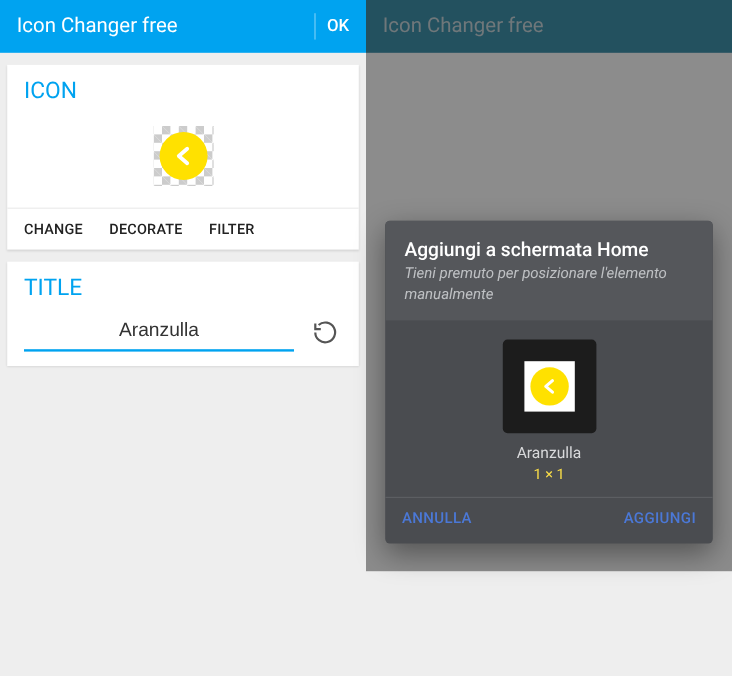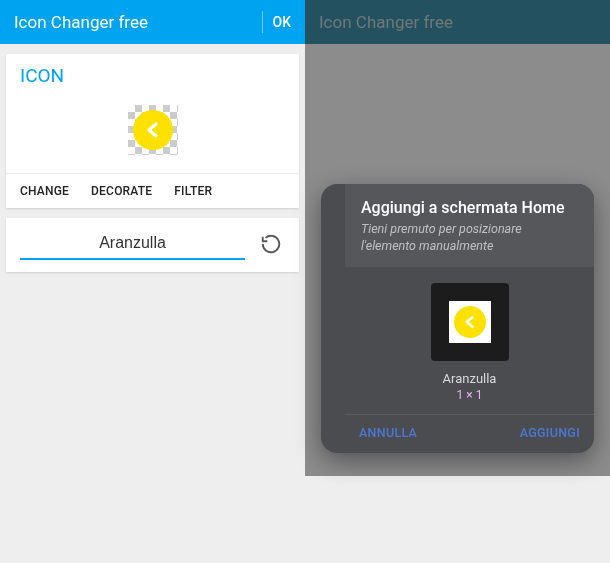--- a/index.html
+++ b/index.html
@@ -115,25 +115,24 @@
     font-size: 17px;
   }
   .scrim {
     position: absolute; inset: 0;
     background: rgba(60,60,60,0.55);
   }
   .dialog {
     position: absolute;
     left: 16px; right: 16px; top: 184px;
     background: #4a4c50;
-    border-radius: 16px;
+    border-radius: 4px;
     box-shadow: 0 8px 24px rgba(0,0,0,0.4);
     overflow: hidden;
     color: #e0e0e0;
-    padding-left: 24px;
   }
   .dialog-head {
     background: #55575b;
     padding: 14px 16px 12px;
   }
   .dialog-title {
     color: #ffffff;
     font-size: 16px;
     font-weight: 500;
     margin-bottom: 4px;
@@ -156,21 +155,21 @@
   }
   .inner-white {
     width: 42px; height: 42px; background: #ffffff;
     display: flex; align-items: center; justify-content: center;
   }
   .shortcut-name {
     font-size: 13px; color: #d8d9db;
     margin-top: 10px;
   }
   .shortcut-size {
-    font-size: 12px; color: #f0abfc;
+    font-size: 12px; color: #fde047;
     margin-top: 2px;
     margin-bottom: 6px;
   }
   .dialog-actions {
     border-top: 1px solid #5c5e62;
     display: flex;
     padding: 10px 14px 12px;
     justify-content: space-between;
     gap: 16px;
   }
@@ -211,20 +210,21 @@
         </div>
       </div>
       <div class="tabs-row">
         <span>CHANGE</span>
         <span>DECORATE</span>
         <span>FILTER</span>
       </div>
     </div>
 
     <div class="card">
+      <div class="card-label">TITLE</div>
       <div class="title-row">
         <input class="title-input" value="Aranzulla" style="">
         <div class="reset-btn">
           <svg width="22" height="22" viewBox="0 0 24 24" fill="none" stroke="currentColor" stroke-width="2">
               <path d="M3 12a9 9 0 1 0 3-6.7"></path>
               <path d="M3 4v5h5"></path>
             </svg>
         </div>
       </div>
     </div>

